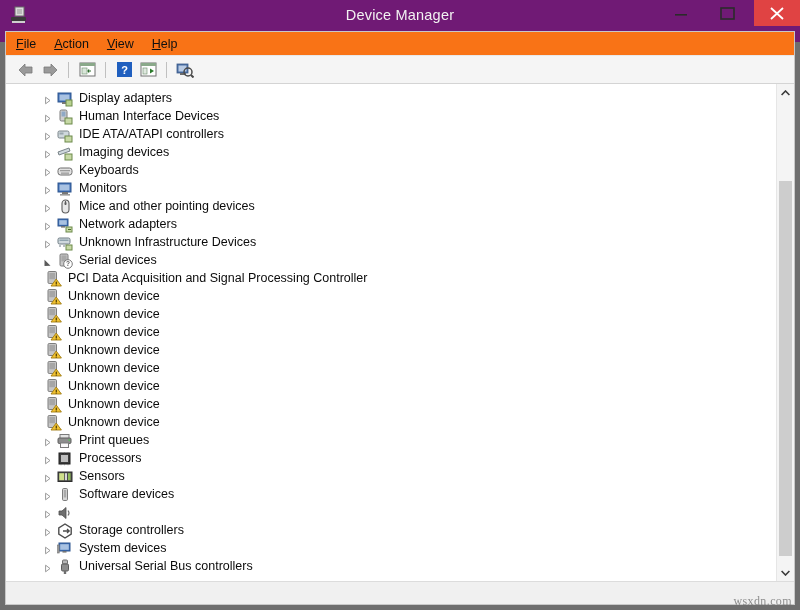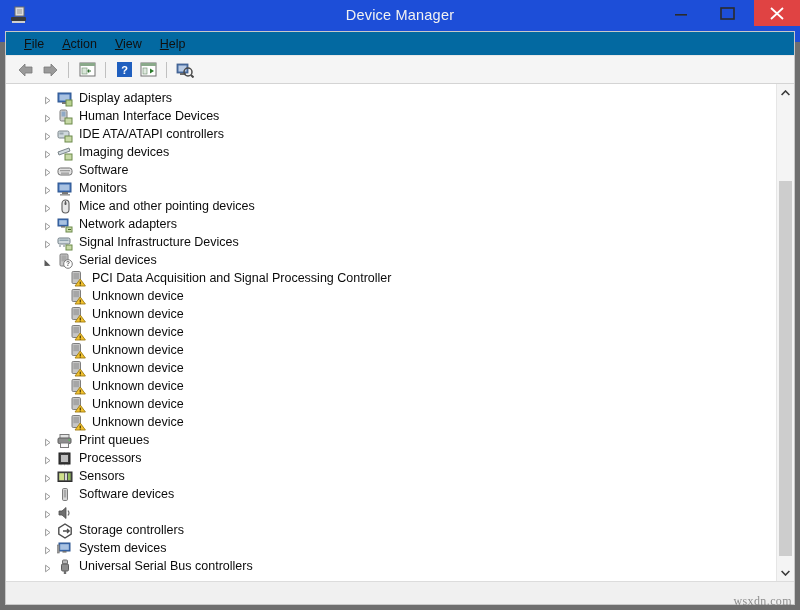--- a/index.html
+++ b/index.html
@@ -23,21 +23,21 @@
     height: 610px;
     background: #6e6e6e;
     box-sizing: border-box;
     display: flex;
     flex-direction: column;
   }
 
   
   #titlebar {
     height: 42px;
-    background: #1d4ed8;
+    background: #701a75;
     position: relative;
     flex: 0 0 auto;
   }
   #title-icon {
     position: absolute;
     left: 9px; top: 6px;
     width: 20px; height: 19px;
   }
   #title-text {
     position: absolute;
@@ -71,24 +71,24 @@
     border: 1px solid #c8c8c8;
     box-sizing: border-box;
     display: flex;
     flex-direction: column;
     overflow: hidden;
   }
 
   
   #menubar {
     height: 23px;
-    background: #0369a1;
+    background: #f97316;
     display: flex;
     align-items: center;
-    padding-left: 9px;
+    padding-left: 1px;
     flex: 0 0 auto;
     border-bottom: 1px solid #e8e8e8;
   }
   .menu-item {
     font-size: 12.5px;
     color: #101010;
     padding: 2px 9px 2px 9px;
     cursor: default;
   }
   .menu-item u { text-decoration: underline; }
@@ -132,21 +132,21 @@
   .row {
     height: 18px;
     display: flex;
     align-items: flex-end;
     font-size: 12.5px;
     color: #0b0b0b;
     white-space: nowrap;
     cursor: default;
   }
   .row.lvl1 { padding-left: 35px; }
-  .row.lvl2 { padding-left: 40px; margin-left: 24px; }
+  .row.lvl2 { padding-left: 40px; }
   .twisty {
     width: 13px; height: 13px;
     margin-right: 3px;
     display: flex; align-items: center; justify-content: center;
     flex: 0 0 auto;
   }
   .ricon {
     width: 16px; height: 16px;
     margin-right: 6px;
     flex: 0 0 auto;
@@ -375,21 +375,21 @@
                 <path d="M2.6 1.2 L7 4.5 L2.6 7.8 Z" fill="none" stroke="#9a9a9a" stroke-width="1"></path>
               </svg>
             </span>
             <span class="ricon">
               <svg width="16" height="16" viewBox="0 0 16 16">
                 <rect x="1" y="5" width="14" height="7" rx="2.5" fill="#e2e2e2" stroke="#6f6f6f"></rect>
                 <rect x="3" y="7" width="10" height="1.3" fill="#9c9c9c"></rect>
                 <rect x="4" y="9.5" width="8" height="1.3" fill="#9c9c9c"></rect>
               </svg>
             </span>
-            <span class="rlabel">Software</span>
+            <span class="rlabel">Keyboards</span>
           </div>
           <div class="row lvl1">
             <span class="twisty">
               <svg width="9" height="9" viewBox="0 0 9 9">
                 <path d="M2.6 1.2 L7 4.5 L2.6 7.8 Z" fill="none" stroke="#9a9a9a" stroke-width="1"></path>
               </svg>
             </span>
             <span class="ricon">
               <svg width="16" height="16" viewBox="0 0 16 16">
                 <rect x="1" y="2" width="13" height="9" fill="#3f6fb5" stroke="#2f5690"></rect>
@@ -439,21 +439,21 @@
               </svg>
             </span>
             <span class="ricon">
               <svg width="16" height="16" viewBox="0 0 16 16">
                 <rect x="1" y="3" width="12" height="6" rx="1.5" fill="#cfd8dd" stroke="#6f7c84"></rect>
                 <rect x="2.5" y="4.5" width="9" height="1.5" fill="#8fa3ae"></rect>
                 <path d="M3 10 v2 M7 10 v2 M11 10 v2" stroke="#6f7c84" stroke-width="1"></path>
                 <rect x="9" y="10" width="6" height="5" fill="#c7d9a6" stroke="#6d8a4a"></rect>
               </svg>
             </span>
-            <span class="rlabel">Signal Infrastructure Devices</span>
+            <span class="rlabel">Unknown Infrastructure Devices</span>
           </div>
           <div class="row lvl1">
             <span class="twisty">
               <svg width="9" height="9" viewBox="0 0 9 9">
                 <path d="M1.5 8 L1.5 1.8 L7.5 7.8 Z" fill="#5a5a5a"></path>
               </svg>
             </span>
             <span class="ricon">
               <svg width="16" height="16" viewBox="0 0 16 16">
                 <rect x="3" y="1" width="8" height="12" rx="1.2" fill="#c9c9c9" stroke="#7a7a7a"></rect>

